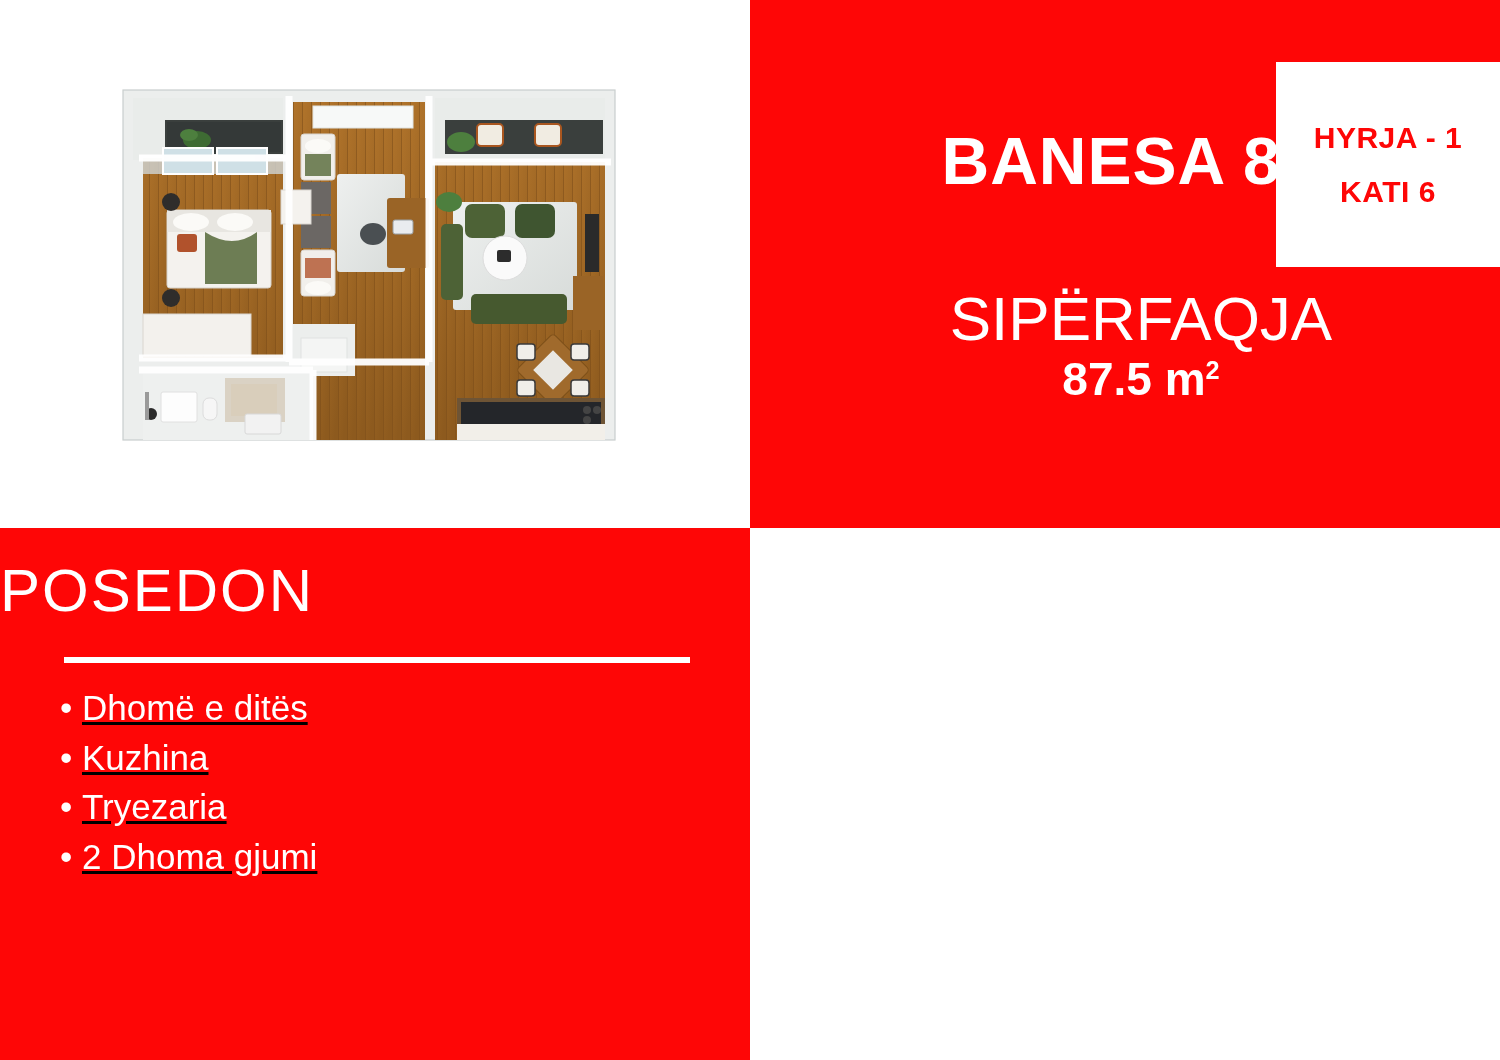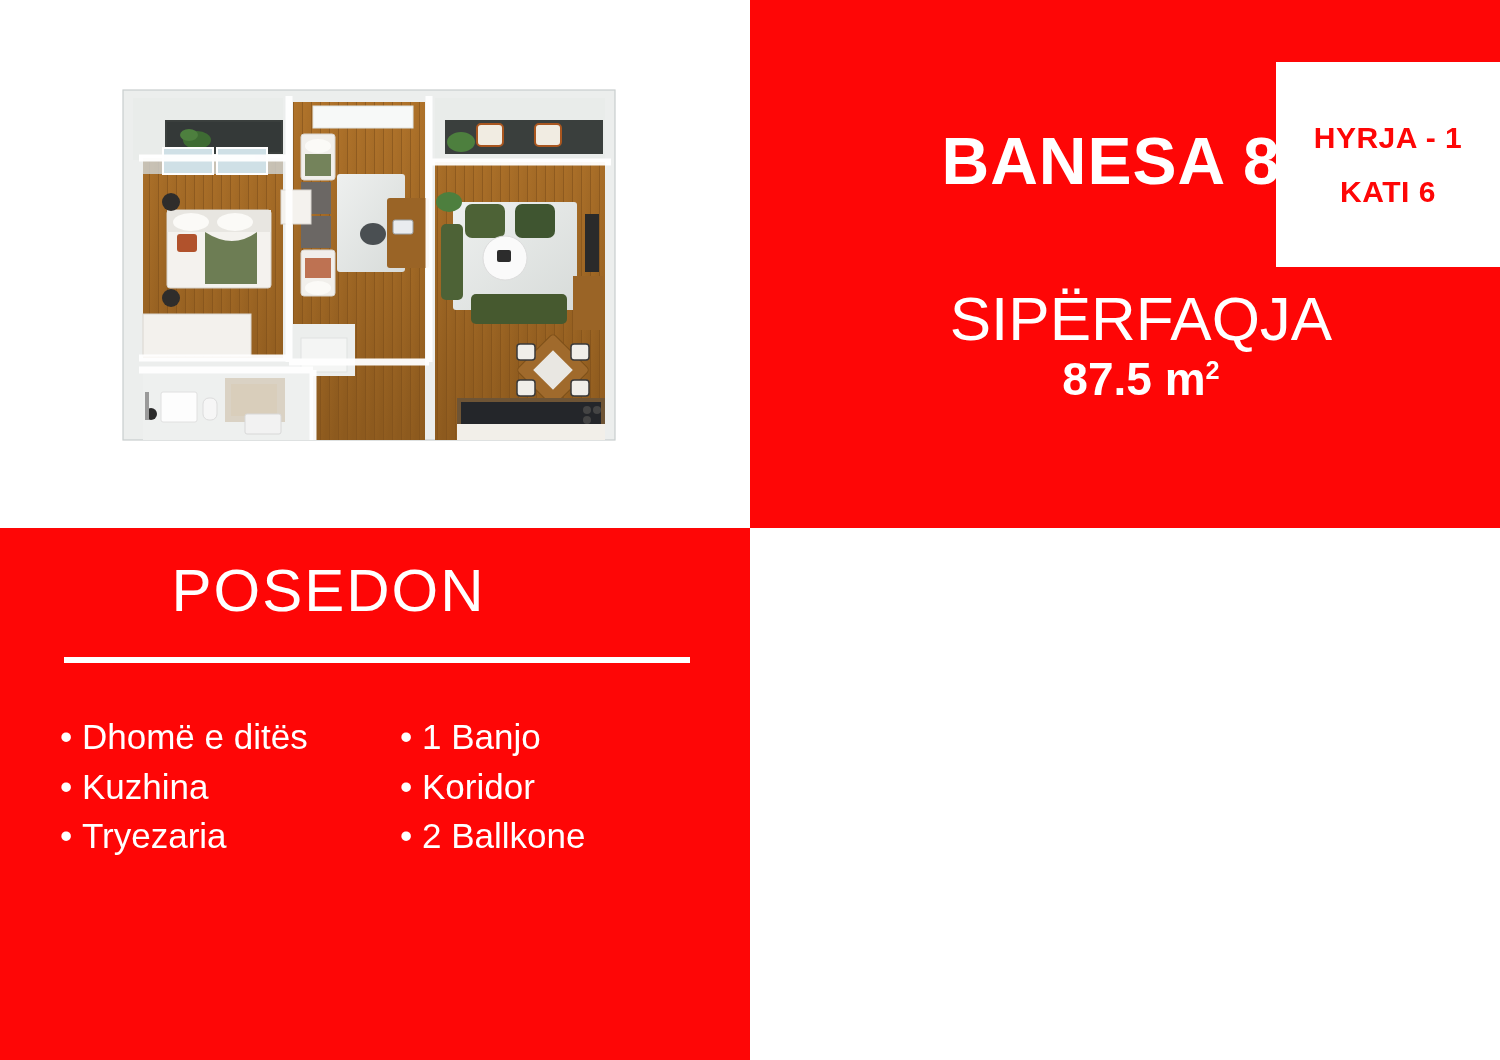--- a/index.html
+++ b/index.html
@@ -36,30 +36,30 @@
   #sip-wrap{
     position:absolute; left:16px; top:286px; width:750px; text-align:center;
     color:#ffffff;
   }
   #sip-label{ font-size:62px; font-weight:normal; line-height:1.06; }
   #sip-value{ font-size:46px; font-weight:bold; line-height:1.18; }
   #sip-value sup{ font-size:0.55em; vertical-align:super; }
 
   
   #posedon{
-    position:absolute; left:0; top:556px; width:657px; text-align:center;
+    position:absolute; left:0; top:556px; width:657px; text-align:left;
     color:#ffffff; font-size:60px; font-weight:normal; letter-spacing:2px;
   }
   #divider{
     position:absolute; left:64px; top:657px; width:626px; height:6px;
     background:#ffffff;
   }
   #features{
-    position:absolute; left:60px; top:712px; width:680px;
-    display:flex; gap:0px;
+    position:absolute; left:60px; top:683px; width:680px;
+    display:flex; gap:0px;text-decoration:underline;
   }
   .fcol{ display:flex; flex-direction:column; }
   #fcol-left { width:340px; }
   #fcol-right{ width:330px; }
   .feat{
     color:#ffffff; font-size:35px; line-height:1.42;
     white-space:nowrap;
   }
   .feat .bullet{ display:inline-block; width:22px; }
 
@@ -250,25 +250,21 @@
   <div class="q" id="q-info"></div>
 
   <div id="posedon">POSEDON</div>
   <div id="divider"></div>
 
   <div id="features">
     <div class="fcol" id="fcol-left">
       <div class="feat"><span class="bullet">•</span><span>Dhomë e ditës</span></div>
       <div class="feat"><span class="bullet">•</span><span>Kuzhina</span></div>
       <div class="feat"><span class="bullet">•</span><span>Tryezaria</span></div>
-    </div>
-    <div class="fcol" id="fcol-right">
-      <div class="feat"><span class="bullet">•</span><span>1 Banjo</span></div>
-      <div class="feat"><span class="bullet">•</span><span>Koridor</span></div>
-      <div class="feat"><span class="bullet">•</span><span>2 Ballkone</span></div>
+      <div class="feat"><span class="bullet">•</span><span>2 Dhoma gjumi</span></div>
     </div>
   </div>
 
   <div class="q" id="q-plan">
     
     
   </div>
 
 </div>
 

